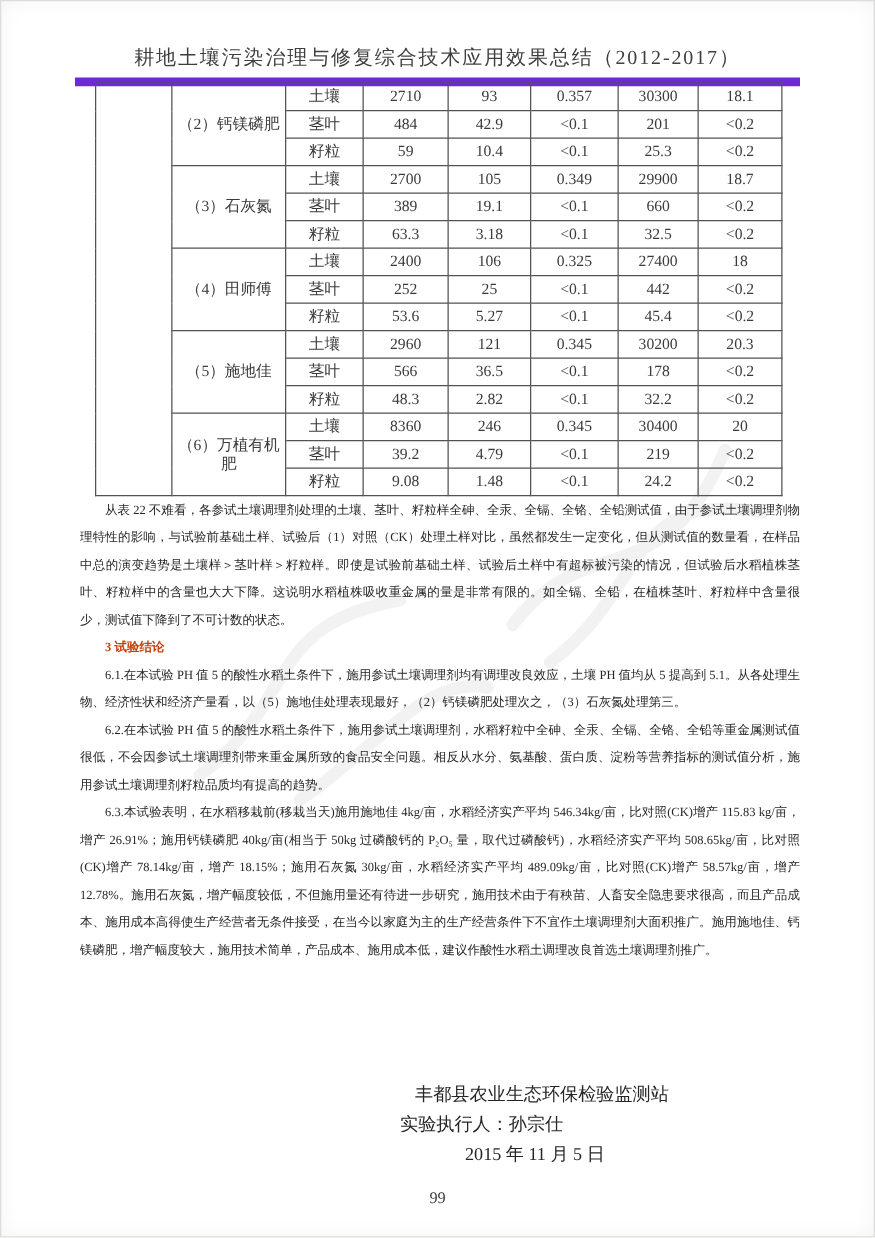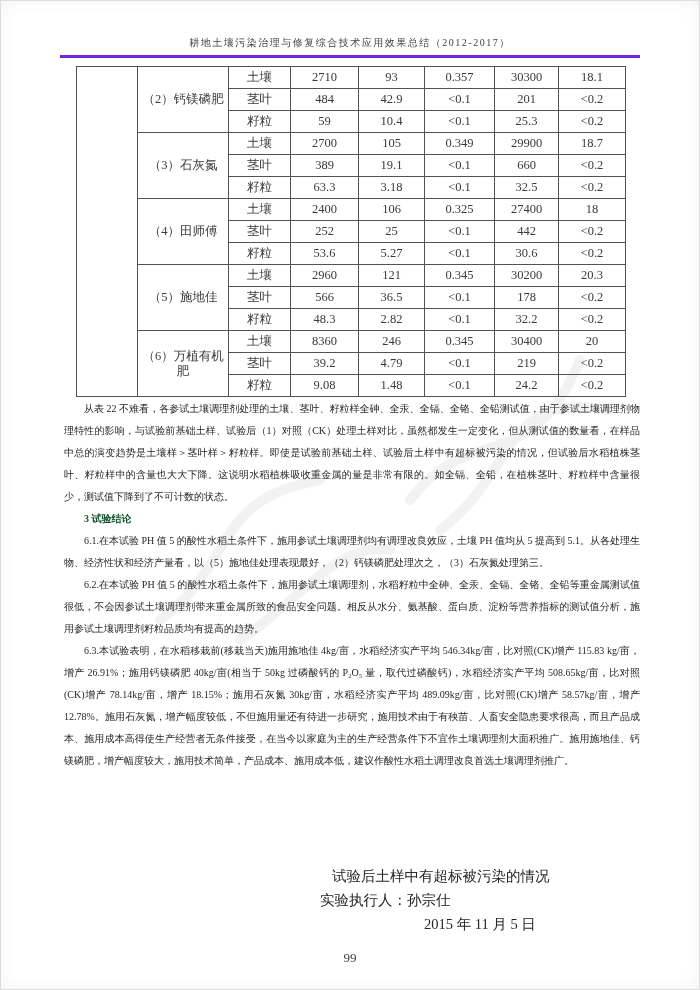--- a/index.html
+++ b/index.html
@@ -9,47 +9,47 @@
     font-family:"Liberation Serif","DejaVu Serif",serif;
     color:#2e2e2e;
   }
   .page{
     position:absolute;inset:0;background:#ffffff;
     box-shadow:inset 0 0 0 1px #dcdcda, inset 0 0 18px rgba(0,0,0,0.05);
   }
   
   .header{
     position:absolute;top:36px;left:60px;width:580px;
-    text-align:center;font-size:10px;color:#3f3f3f;letter-spacing:1.5px;
-    padding-bottom:5px;border-bottom:3px solid #6d28d9;
+    text-align:center;font-size:16px;color:#3f3f3f;letter-spacing:1.5px;
+    padding-bottom:5px;border-bottom:7px solid #6d28d9;
   }
   
   table.datatable{
     position:absolute;top:66px;left:76px;width:549px;
     border-collapse:collapse;table-layout:fixed;
     font-size:12.5px;color:#3a3a3a;
   }
   table.datatable td{
     border:1px solid #525252;text-align:center;vertical-align:middle;
     height:21px;padding:0 2px;line-height:1.15;
   }
   
   .bodytext{
     position:absolute;top:398px;left:64px;width:576px;
     font-size:10px;line-height:22px;text-align:justify;color:#262626;
   }
   .bodytext p{margin:0;text-indent:2em;}
-  .bodytext .heading{font-weight:bold;color:#14532d;}
+  .bodytext .heading{font-weight:bold;color:#c2410c;}
   
   .footer{
     position:absolute;top:864px;left:320px;
     font-size:14.5px;line-height:24px;color:#262626;
   }
   .footer .org{margin-left:12px;}
-  .footer .date{margin-left:104px;}
+  .footer .date{margin-left:52px;}
   .pagenum{
     position:absolute;top:950px;left:0;width:700px;
     text-align:center;font-size:13px;color:#3a3a3a;
   }
   
   .watermark{position:absolute;pointer-events:none;opacity:0.10;}
   .wm1{top:300px;left:380px;}
   .wm2{top:400px;left:120px;}
 </style>
 </head>
@@ -147,21 +147,21 @@
         <td>25</td>
         <td>&lt;0.1</td>
         <td>442</td>
         <td>&lt;0.2</td>
       </tr>
       <tr>
         <td>籽粒</td>
         <td>53.6</td>
         <td>5.27</td>
         <td>&lt;0.1</td>
-        <td>30.6</td>
+        <td>45.4</td>
         <td>&lt;0.2</td>
       </tr>
 
       <tr>
         <td rowspan="3">（5）施地佳</td>
         <td>土壤</td>
         <td>2960</td>
         <td>121</td>
         <td>0.345</td>
         <td>30200</td>
@@ -214,20 +214,20 @@
 
   <div class="bodytext">
     <p>从表 22 不难看，各参试土壤调理剂处理的土壤、茎叶、籽粒样全砷、全汞、全镉、全铬、全铅测试值，由于参试土壤调理剂物理特性的影响，与试验前基础土样、试验后（1）对照（CK）处理土样对比，虽然都发生一定变化，但从测试值的数量看，在样品中总的演变趋势是土壤样＞茎叶样＞籽粒样。即使是试验前基础土样、试验后土样中有超标被污染的情况，但试验后水稻植株茎叶、籽粒样中的含量也大大下降。这说明水稻植株吸收重金属的量是非常有限的。如全镉、全铅，在植株茎叶、籽粒样中含量很少，测试值下降到了不可计数的状态。</p>
     <p class="heading">3 试验结论</p>
     <p>6.1.在本试验 PH 值 5 的酸性水稻土条件下，施用参试土壤调理剂均有调理改良效应，土壤 PH 值均从 5 提高到 5.1。从各处理生物、经济性状和经济产量看，以（5）施地佳处理表现最好，（2）钙镁磷肥处理次之，（3）石灰氮处理第三。</p>
     <p>6.2.在本试验 PH 值 5 的酸性水稻土条件下，施用参试土壤调理剂，水稻籽粒中全砷、全汞、全镉、全铬、全铅等重金属测试值很低，不会因参试土壤调理剂带来重金属所致的食品安全问题。相反从水分、氨基酸、蛋白质、淀粉等营养指标的测试值分析，施用参试土壤调理剂籽粒品质均有提高的趋势。</p>
     <p>6.3.本试验表明，在水稻移栽前(移栽当天)施用施地佳 4kg/亩，水稻经济实产平均 546.34kg/亩，比对照(CK)增产 115.83 kg/亩，增产 26.91%；施用钙镁磷肥 40kg/亩(相当于 50kg 过磷酸钙的 P₂O₅ 量，取代过磷酸钙)，水稻经济实产平均 508.65kg/亩，比对照(CK)增产 78.14kg/亩，增产 18.15%；施用石灰氮 30kg/亩，水稻经济实产平均 489.09kg/亩，比对照(CK)增产 58.57kg/亩，增产 12.78%。施用石灰氮，增产幅度较低，不但施用量还有待进一步研究，施用技术由于有秧苗、人畜安全隐患要求很高，而且产品成本、施用成本高得使生产经营者无条件接受，在当今以家庭为主的生产经营条件下不宜作土壤调理剂大面积推广。施用施地佳、钙镁磷肥，增产幅度较大，施用技术简单，产品成本、施用成本低，建议作酸性水稻土调理改良首选土壤调理剂推广。</p>
   </div>
 
   <div class="footer">
-    <div class="org">试验后土样中有超标被污染的情况</div>
+    <div class="org">丰都县农业生态环保检验监测站</div>
     <div>实验执行人：孙宗仕</div>
     <div class="date">2015 年 11 月 5 日</div>
   </div>
 
   <div class="pagenum">99</div>
 
 </div>
 
 </body></html>

